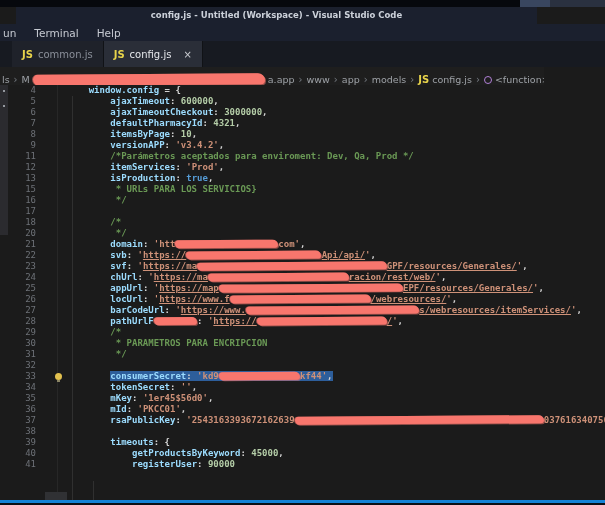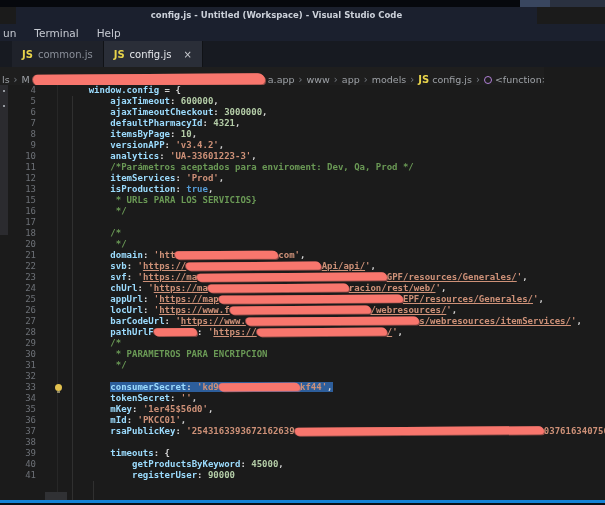--- a/index.html
+++ b/index.html
@@ -149,21 +149,20 @@
       <div class="sliver-dot" style="top:20px"></div>
     </div>
     <div class="gutter-box"></div>
     <div id="code-area">
         <div class="code-row"><span class="line-num">4</span><span class="line-content"><span class="tok-pun">    </span><span class="tok-prop">window.config</span><span class="tok-pun"> = {</span></span></div>
         <div class="code-row"><span class="line-num">5</span><span class="line-content"><span class="tok-pun">        </span><span class="tok-prop">ajaxTimeout</span><span class="tok-pun">: </span><span class="tok-num">600000</span><span class="tok-pun">,</span></span></div>
         <div class="code-row"><span class="line-num">6</span><span class="line-content"><span class="tok-pun">        </span><span class="tok-prop">ajaxTimeoutCheckout</span><span class="tok-pun">: </span><span class="tok-num">3000000</span><span class="tok-pun">,</span></span></div>
         <div class="code-row"><span class="line-num">7</span><span class="line-content"><span class="tok-pun">        </span><span class="tok-prop">defaultPharmacyId</span><span class="tok-pun">: </span><span class="tok-num">4321</span><span class="tok-pun">,</span></span></div>
         <div class="code-row"><span class="line-num">8</span><span class="line-content"><span class="tok-pun">        </span><span class="tok-prop">itemsByPage</span><span class="tok-pun">: </span><span class="tok-num">10</span><span class="tok-pun">,</span></span></div>
         <div class="code-row"><span class="line-num">9</span><span class="line-content"><span class="tok-pun">        </span><span class="tok-prop">versionAPP</span><span class="tok-pun">: </span><span class="tok-str">'v3.4.2'</span><span class="tok-pun">,</span></span></div>
-        <div class="code-row"><span class="line-num">10</span><span class="line-content"><span class="tok-pun">        </span><span class="tok-prop">analytics</span><span class="tok-pun">: </span><span class="tok-str">'UA-33601223-3'</span><span class="tok-pun">,</span></span></div>
         <div class="code-row"><span class="line-num">11</span><span class="line-content"><span class="tok-pun">        </span><span class="tok-cmt">/*Parámetros aceptados para enviroment: Dev, Qa, Prod */</span></span></div>
         <div class="code-row"><span class="line-num">12</span><span class="line-content"><span class="tok-pun">        </span><span class="tok-prop">itemServices</span><span class="tok-pun">: </span><span class="tok-str">'Prod'</span><span class="tok-pun">,</span></span></div>
         <div class="code-row"><span class="line-num">13</span><span class="line-content"><span class="tok-pun">        </span><span class="tok-prop">isProduction</span><span class="tok-pun">: </span><span class="tok-kw">true</span><span class="tok-pun">,</span></span></div>
         <div class="code-row"><span class="line-num">15</span><span class="line-content"><span class="tok-cmt">         * URLs PARA LOS SERVICIOS}</span></span></div>
         <div class="code-row"><span class="line-num">16</span><span class="line-content"><span class="tok-cmt">         */</span></span></div>
         <div class="code-row"><span class="line-num">17</span><span class="line-content"></span></div>
         <div class="code-row"><span class="line-num">18</span><span class="line-content"><span class="tok-cmt">        /*</span></span></div>
         <div class="code-row"><span class="line-num">20</span><span class="line-content"><span class="tok-cmt">         */</span></span></div>
         <div class="code-row"><span class="line-num">21</span><span class="line-content"><span class="tok-pun">        </span><span class="tok-prop">domain</span><span class="tok-pun">: </span><span class="tok-str">'htt</span><span class="redact" style="width: 19ch;"></span><span class="tok-str">com'</span><span class="tok-pun">,</span></span></div>
         <div class="code-row"><span class="line-num">22</span><span class="line-content"><span class="tok-pun">        </span><span class="tok-prop">svb</span><span class="tok-pun">: </span><span class="tok-str">'</span><span class="tok-lnk">https://</span><span class="redact" style="width: 25ch;"></span><span class="tok-lnk">Api/api/</span><span class="tok-str">'</span><span class="tok-pun">,</span></span></div>

